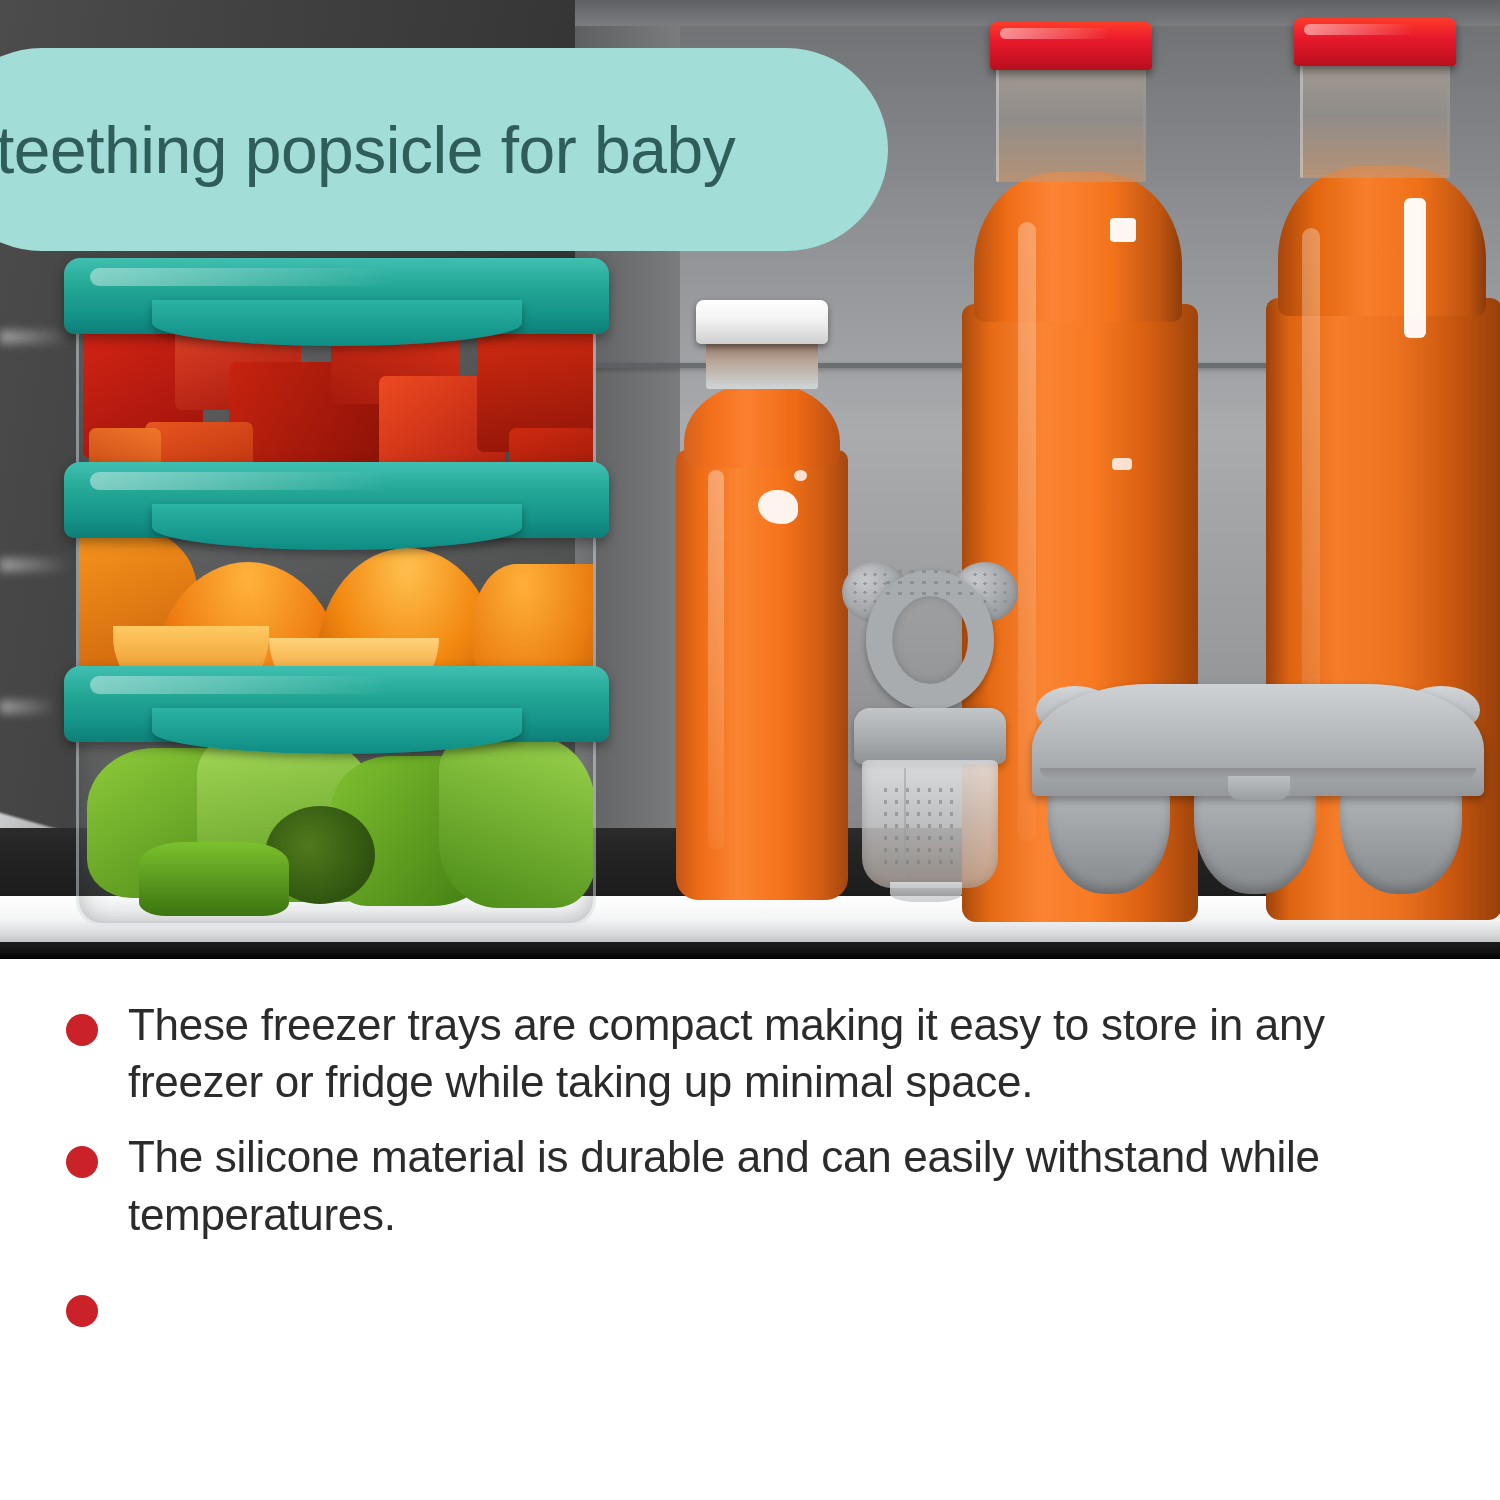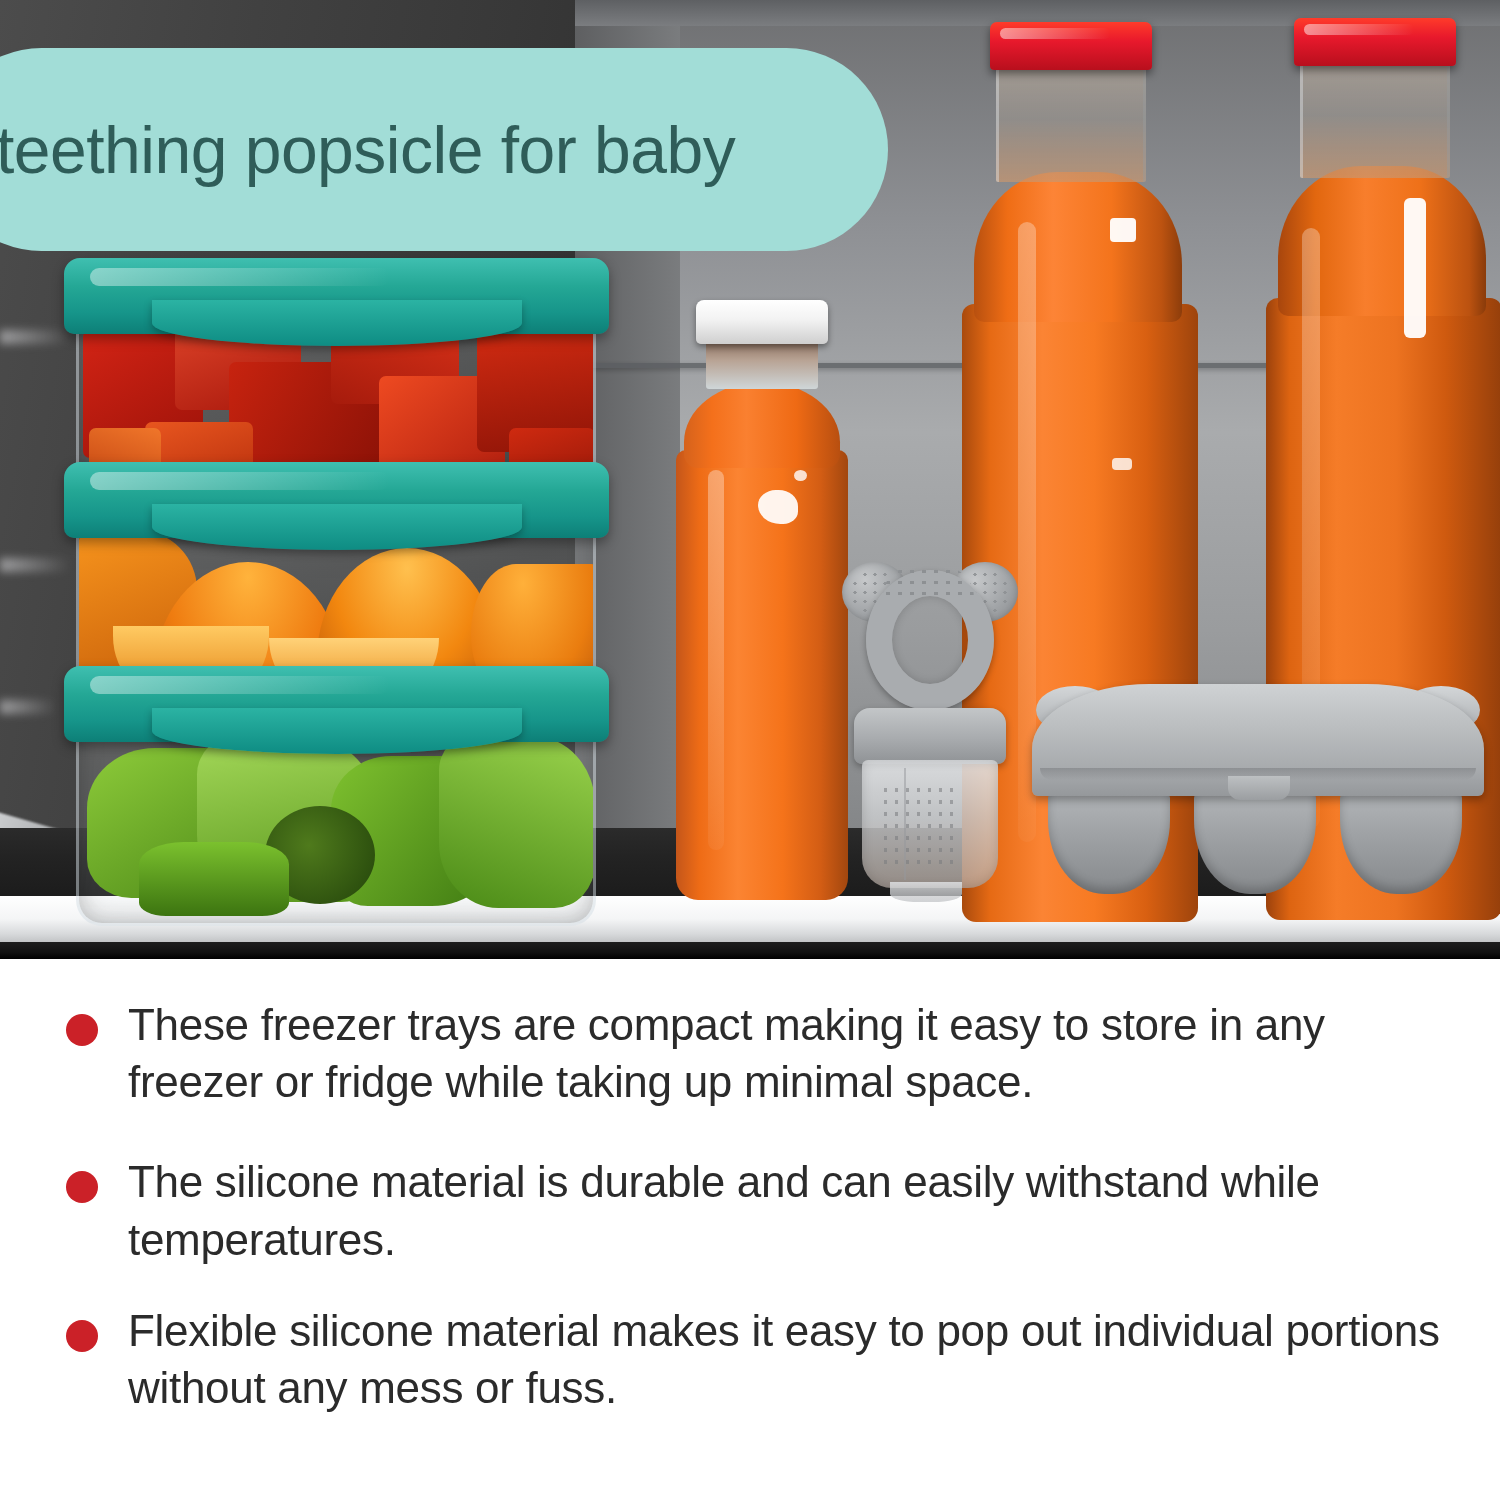--- a/index.html
+++ b/index.html
@@ -359,21 +359,21 @@
     margin-top:18px;
     margin-right:30px;
   }
   .bullet-text {
     font-family:"Liberation Sans", sans-serif;
     font-size:44px;
     line-height:1.30;
     color:#2b2b2b;
     letter-spacing:-0.3px;
   }
-  .br1 { margin-bottom:43px;justify-content:center; }
+  .br1 { margin-bottom:18px;justify-content:center; }
   .br2 { margin-bottom:34px; }
 </style>
 </head>
 <body>
 
 <div class="photo">
 
   <div class="fridge-back"></div>
   <div class="back-panel"></div>
   <div class="back-panel shade-left"></div>
@@ -511,16 +511,15 @@
     <div class="bullet-text">These freezer trays are compact making it easy to store in any freezer or fridge while taking up minimal space.</div>
   </div>
 
   <div class="bullet-row br2">
     <div class="dot"></div>
     <div class="bullet-text">The silicone material is durable and can easily withstand while temperatures.</div>
   </div>
 
   <div class="bullet-row">
     <div class="dot"></div>
-    <div class="bullet-text">Flexible silicone material makes it easy to pop out individual portions without any mess or fuss.</div>
   </div>
 
 </div>
 
 </body></html>

